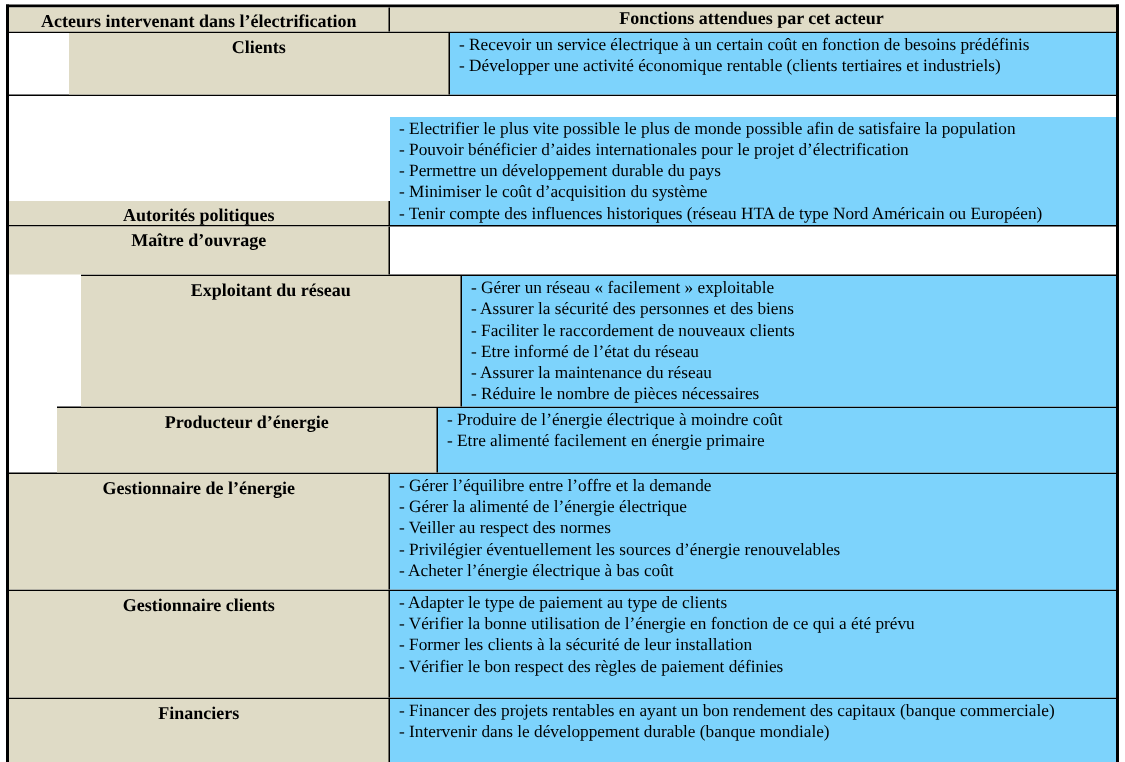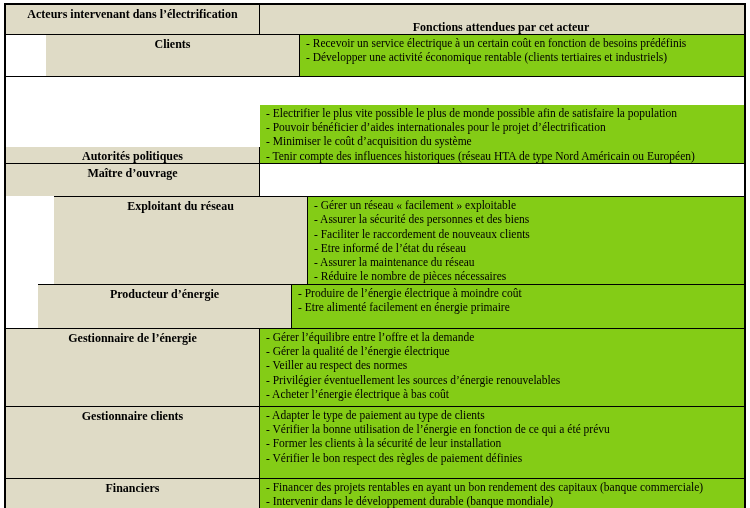--- a/index.html
+++ b/index.html
@@ -35,32 +35,32 @@
     background: var(--beige);
     border-right: 1px solid var(--border);
     text-align: center;
     font-weight: bold;
     font-size: 12px;
     line-height: 14px;
     padding: 2px 4px 0 4px;
   }
   .cell-right {
     flex: 1 1 auto;
-    background: #84cc16;
+    background: #7dd3fc;
     padding: 1px 8px 0 6px;
     font-size: 11.5px;
     line-height: 14.3px;
   }
   .header-row .cell-right {
     background: var(--beige);
     text-align: center;
     font-weight: bold;
     font-size: 12px;
     line-height: 14px;
-    padding-top: 15px;
+    padding-top: 0;
   }
   .header-row { min-height: 16px; }
   .row-clients        { min-height: 42px; padding-left: 40px; }
   .row-autorites      { min-height: 87px; align-items: flex-end; }
   .row-maitre         { min-height: 33px; }
   .row-exploitant     { min-height: 84px; margin-left: 48px; }
   .row-producteur     { min-height: 44px; margin-left: 32px; }
   .row-gest-energie   { min-height: 78px; }
   .row-gest-clients   { min-height: 72px; }
   .row-financiers     { min-height: 46px; }
@@ -84,20 +84,21 @@
       <div class="fn">- Recevoir un service électrique à un certain coût en fonction de besoins prédéfinis</div>
       <div class="fn">- Développer une activité économique rentable (clients tertiaires et industriels)</div>
     </div>
   </div>
 
   <div class="row row-autorites">
     <div class="cell-left">Autorités politiques</div>
     <div class="cell-right">
       <div class="fn">- Electrifier le plus vite possible le plus de monde possible afin de satisfaire la population</div>
       <div class="fn">- Pouvoir bénéficier d’aides internationales pour le projet d’électrification</div>
+      <div class="fn">- Permettre un développement durable du pays</div>
       <div class="fn">- Minimiser le coût d’acquisition du système</div>
       <div class="fn">- Tenir compte des influences historiques (réseau HTA de type Nord Américain ou Européen)</div>
     </div>
   </div>
 
   <div class="row row-maitre">
     <div class="cell-left">Maître d’ouvrage</div>
   </div>
 
   <div class="row row-exploitant">
@@ -117,21 +118,21 @@
     <div class="cell-right">
       <div class="fn">- Produire de l’énergie électrique à moindre coût</div>
       <div class="fn">- Etre alimenté facilement en énergie primaire</div>
     </div>
   </div>
 
   <div class="row row-gest-energie">
     <div class="cell-left">Gestionnaire de l’énergie</div>
     <div class="cell-right">
       <div class="fn">- Gérer l’équilibre entre l’offre et la demande</div>
-      <div class="fn">- Gérer la qualité de l’énergie électrique</div>
+      <div class="fn">- Gérer la alimenté de l’énergie électrique</div>
       <div class="fn">- Veiller au respect des normes</div>
       <div class="fn">- Privilégier éventuellement les sources d’énergie renouvelables</div>
       <div class="fn">- Acheter l’énergie électrique à bas coût</div>
     </div>
   </div>
 
   <div class="row row-gest-clients">
     <div class="cell-left">Gestionnaire clients</div>
     <div class="cell-right">
       <div class="fn">- Adapter le type de paiement au type de clients</div>

